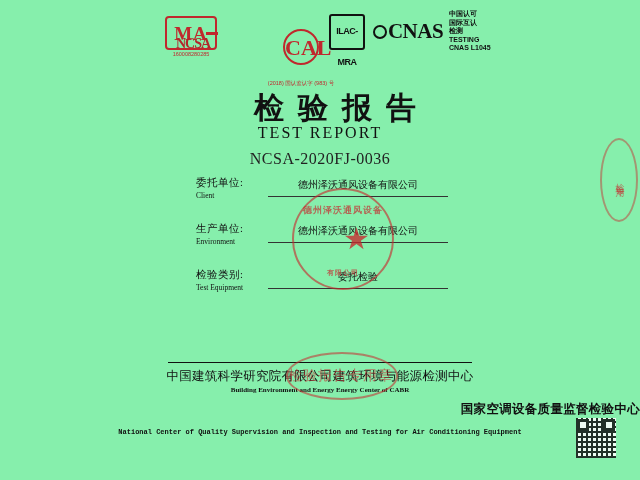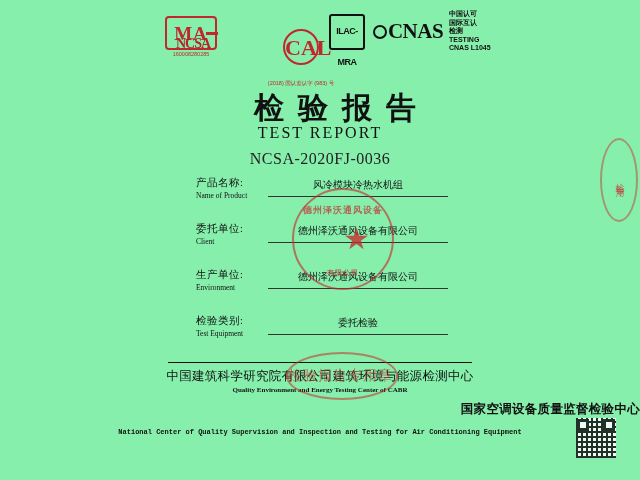--- a/index.html
+++ b/index.html
@@ -384,27 +384,20 @@
       <div class="cnas-text">CNAS L1045</div>
     </div>
   </div>
 
   <div class="title-cn">检验报告</div>
   <div class="title-en">TEST REPORT</div>
   <div class="report-no">NCSA-2020FJ-0036</div>
 
   <div class="fields">
 
-    <div class="field-row">
-      <div class="field-label">
-        <div class="label-cn">产品名称:</div>
-        <div class="label-en">Name of Product</div>
-      </div>
-      <div class="field-value">风冷模块冷热水机组</div>
-    </div>
 
     <div class="field-row">
       <div class="field-label">
         <div class="label-cn">委托单位:</div>
         <div class="label-en">Client</div>
       </div>
       <div class="field-value">德州泽沃通风设备有限公司</div>
     </div>
 
     <div class="field-row">
@@ -420,21 +413,21 @@
         <div class="label-cn">检验类别:</div>
         <div class="label-en">Test Equipment</div>
       </div>
       <div class="field-value">委托检验</div>
     </div>
   </div>
 
   <div class="footer">
     <div class="foot-rule"></div>
     <div class="foot-cn1">中国建筑科学研究院有限公司建筑环境与能源检测中心</div>
-    <div class="foot-en1">Quality Environment and Energy Testing Center of CABR</div>
+    <div class="foot-en1">Building Environment and Energy Energy Center of CABR</div>
     <div class="foot-cn2">国家空调设备质量监督检验中心</div>
     <div class="foot-en2">National Center of Quality Supervision and Inspection and Testing for Air Conditioning Equipment</div>
   </div>
   <div class="ncsa-mark"><span>NCSA</span></div>
 
   <div class="stamp-round stamp-main">
     <div class="stamp-arc">德州泽沃通风设备</div>
     <div class="star">★</div>
     <div class="stamp-arc bottom">有限公司</div>
   </div>

